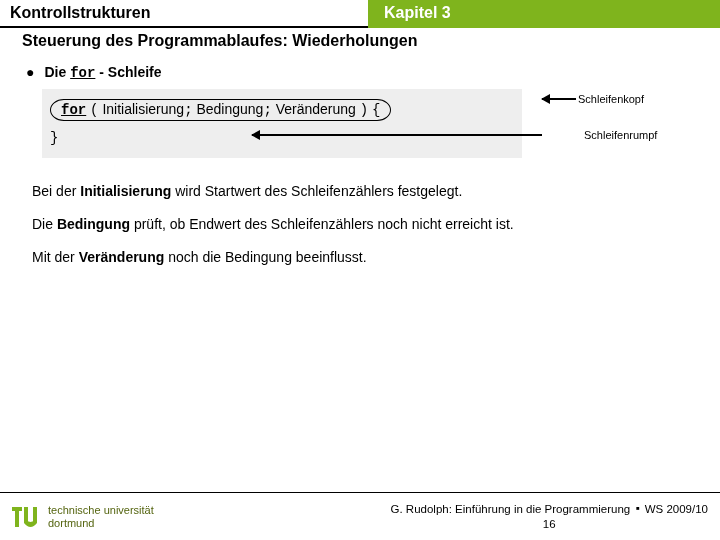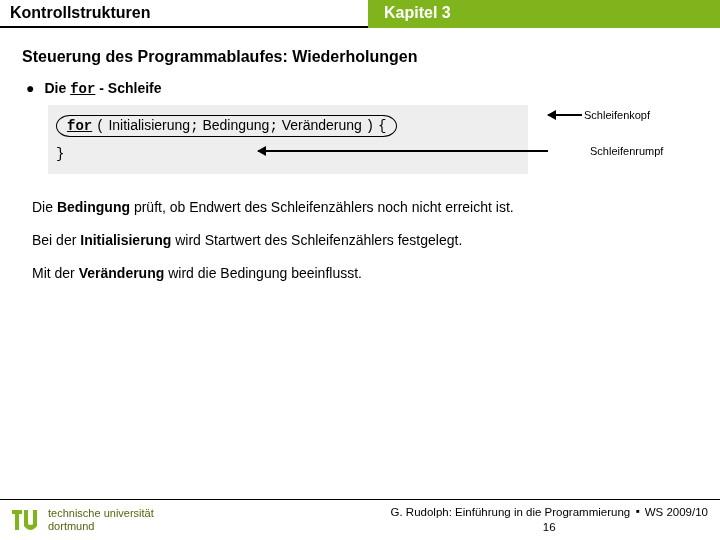--- a/index.html
+++ b/index.html
@@ -15,28 +15,28 @@
     width: 368px; padding: 4px 10px;
     font-weight: bold; font-size: 16px;
     border-bottom: 2px solid #000;
     background: #fff;
   }
   .header-right {
     flex: 1; padding: 4px 16px;
     font-weight: bold; font-size: 16px;
     background: #7fb41d; color: #fff;
   }
-  .content { padding: 20px 22px 0 22px; }
+  .content { padding: 4px 22px 0 22px; }
   .section-title { font-weight: bold; font-size: 16px; margin-bottom: 14px; }
   .bullet-line { display: flex; align-items: baseline; gap: 10px; margin-bottom: 8px; padding-left: 4px; }
   .bullet-dot { font-size: 14px; line-height: 1; }
   .mono { font-family: "Courier New", monospace; font-weight: bold; text-decoration: underline; }
   .for-area {
     position: relative;
-    margin-left: 26px;
+    margin-left: 20px;
     margin-right: 0;
     margin-bottom: 24px;
   }
   .codebox {
     background: #eeeeee;
     width: 480px;
     padding: 6px 8px 6px 8px;
     line-height: 2.0;
     font-size: 14px;
   }
@@ -83,21 +83,21 @@
     border-right: 9px solid #000;
     border-top: 5px solid transparent;
     border-bottom: 5px solid transparent;
   }
   .label-right { font-size: 11px; white-space: nowrap; }
   .body-indent { padding-left: 24px; display:inline-block; }
   .para { margin: 0 0 14px 10px; font-size: 14px; line-height: 1.35; }
   .footer {
     position: absolute; left: 0; right: 0; bottom: 0;
     border-top: 1px solid #000;
-    height: 41px;
+    height: 48px;
     display: flex; align-items: center; justify-content: space-between;
     padding: 0 12px 0 10px;
   }
   .logo-wrap { display: flex; align-items: center; gap: 8px; }
   .tu-logo {
     width: 30px; height: 30px; position: relative;
   }
   .tu-logo svg { display:block; }
   .uni-text { color: #54640f; font-size: 11px; line-height: 1.15; }
   .footer-right { text-align: center; font-size: 11.5px; line-height: 1.3; }
@@ -148,27 +148,27 @@
     </div>
     <div class="arrow-body">
       <div style="position:relative; width:34px; height:2px;">
         <div class="arrow-line-long"></div>
       </div>
       <span class="label-right">Schleifenrumpf</span>
     </div>
   </div>
 
   <p class="para">
+    <span>Bei der </span><b>Initialisierung</b><span> wird Startwert des Schleifenzählers festgelegt.</span>
+  </p>
+  <p class="para">
     <span>Die </span><b>Bedingung</b><span> prüft, ob Endwert des Schleifenzählers noch nicht erreicht ist.</span>
   </p>
   <p class="para">
-    <span>Bei der </span><b>Initialisierung</b><span> wird Startwert des Schleifenzählers festgelegt.</span>
-  </p>
-  <p class="para">
-    <span>Mit der </span><b>Veränderung</b><span> wird die Bedingung beeinflusst.</span>
+    <span>Mit der </span><b>Veränderung</b><span> noch die Bedingung beeinflusst.</span>
   </p>
 
 </div>
 
 <div class="footer">
   <div class="logo-wrap">
     <div class="tu-logo">
       <svg viewBox="0 0 30 30" width="30" height="30">
         <rect x="2" y="5" width="10" height="4" fill="#7fb41d"></rect>
         <rect x="5" y="5" width="4" height="20" fill="#7fb41d"></rect>

